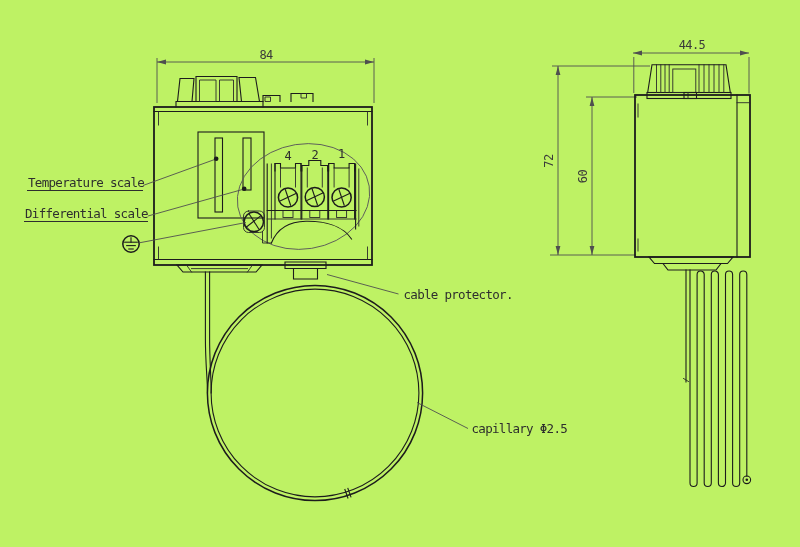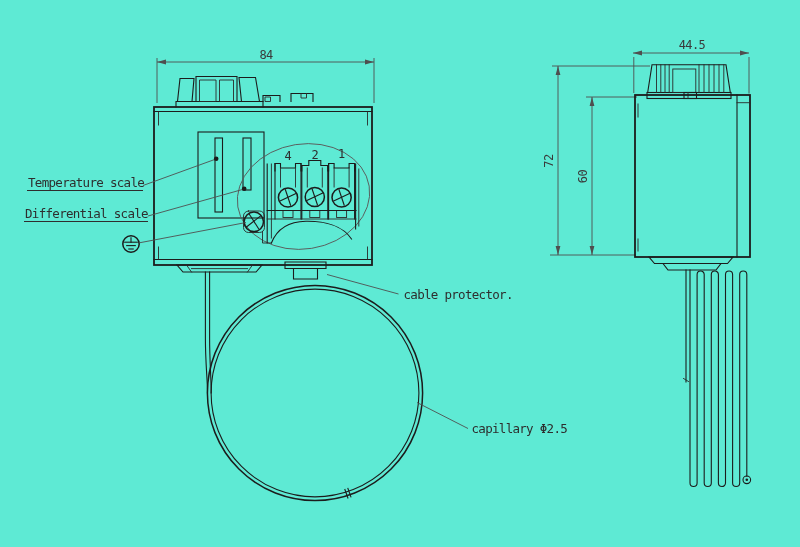--- a/index.html
+++ b/index.html
@@ -1,16 +1,16 @@
 <!DOCTYPE html>
 <html><head>
 <meta charset="utf-8">
 <style>
   html,body{margin:0;padding:0;background:#fdfdfd;}
-  .stage{width:800px;height:547px;position:relative;background:#5eead4;overflow:hidden;}
+  .stage{width:800px;height:547px;position:relative;background:#bef264;overflow:hidden;}
   svg{display:block;}
   .ln  {fill:none;stroke:#1c1c1c;stroke-width:1.1;stroke-linecap:square;}
   .lnk {fill:none;stroke:#1c1c1c;stroke-width:1.8;stroke-linecap:square;}
   .lnm {fill:none;stroke:#1c1c1c;stroke-width:1.5;stroke-linecap:square;}
   .lnt {fill:none;stroke:#2a2a2a;stroke-width:0.9;stroke-linecap:square;}
   .dim {fill:none;stroke:#4f4f4f;stroke-width:0.9;}
   .arr {fill:#4f4f4f;stroke:none;}
   .dot {fill:#1c1c1c;stroke:none;}
   .blob{fill:none;stroke:#5a5a5a;stroke-width:0.9;}
   .txt {fill:#2e2e2e;font-family:"DejaVu Sans Mono","Liberation Mono",monospace;

